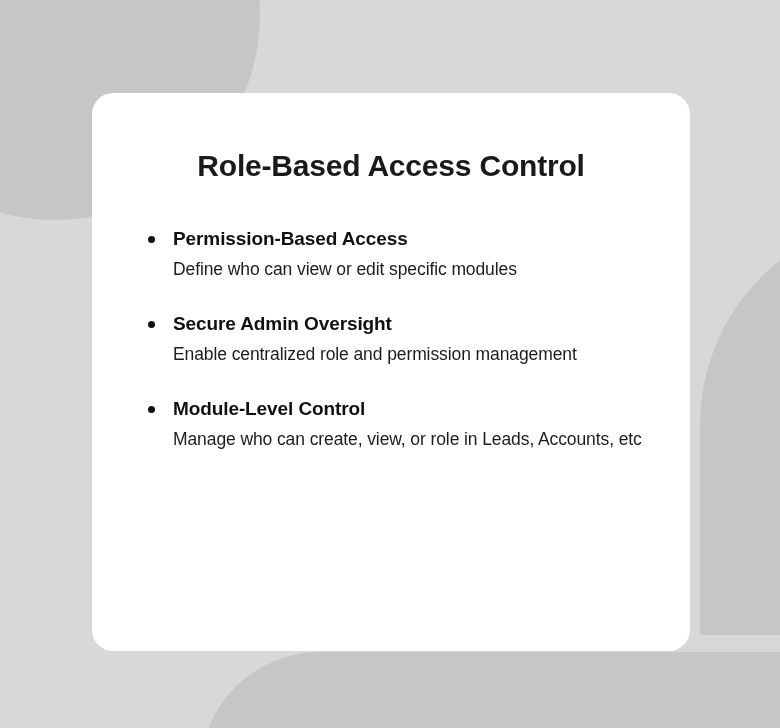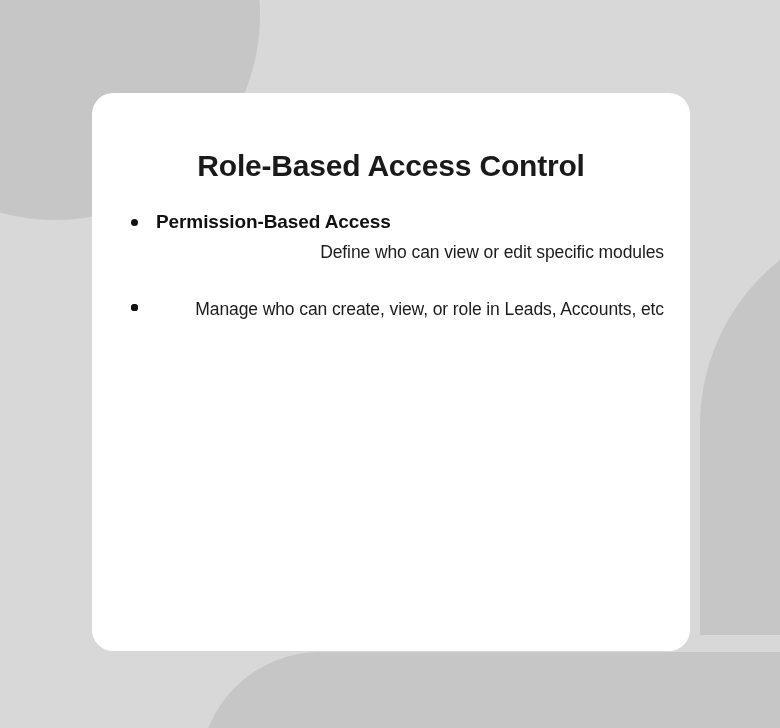--- a/index.html
+++ b/index.html
@@ -79,21 +79,21 @@
     letter-spacing: -0.2px;
     line-height: 1.2;
   }
 
   #feature-list {
     position: absolute;
     left: 32px;
     top: 117px;
     width: 540px;
     list-style: none;
-    margin: 0;
+    margin: 17px;
     padding: 0;
   }
 
   .feature-item {
     position: relative;
     padding-left: 32px;
     margin-bottom: 29px;
   }
 
   .feature-item:last-child {
@@ -120,21 +120,20 @@
   }
 
   .feature-desc {
     font-size: 17.5px;
     font-weight: normal;
     color: #1c1c1c;
     line-height: 1.62;
     letter-spacing: -0.1px;
     margin: 0;
     max-width: 515px;
-    text-align: right;
   }
 </style>
 </head>
 <body>
 
 <div id="stage">
 
   <div class="blob" id="blob-top-left"></div>
   <div class="blob" id="blob-right"></div>
   <div class="blob" id="blob-bottom"></div>
@@ -147,22 +146,25 @@
 
       <li class="feature-item">
         <span class="bullet"></span>
         <div class="feature-title">Permission-Based Access</div>
         <div class="feature-desc">Define who can view or edit specific modules</div>
       </li>
 
 
       <li class="feature-item">
         <span class="bullet"></span>
+        <div class="feature-title">Secure Admin Oversight</div>
+        <div class="feature-desc">Enable centralized role and permission management</div>
       </li>
 
       <li class="feature-item">
         <span class="bullet"></span>
+        <div class="feature-title">Module-Level Control</div>
         <div class="feature-desc">Manage who can create, view, or role in Leads, Accounts, etc</div>
       </li>
 
     </ul>
   </div>
 </div>
 
 </body></html>

